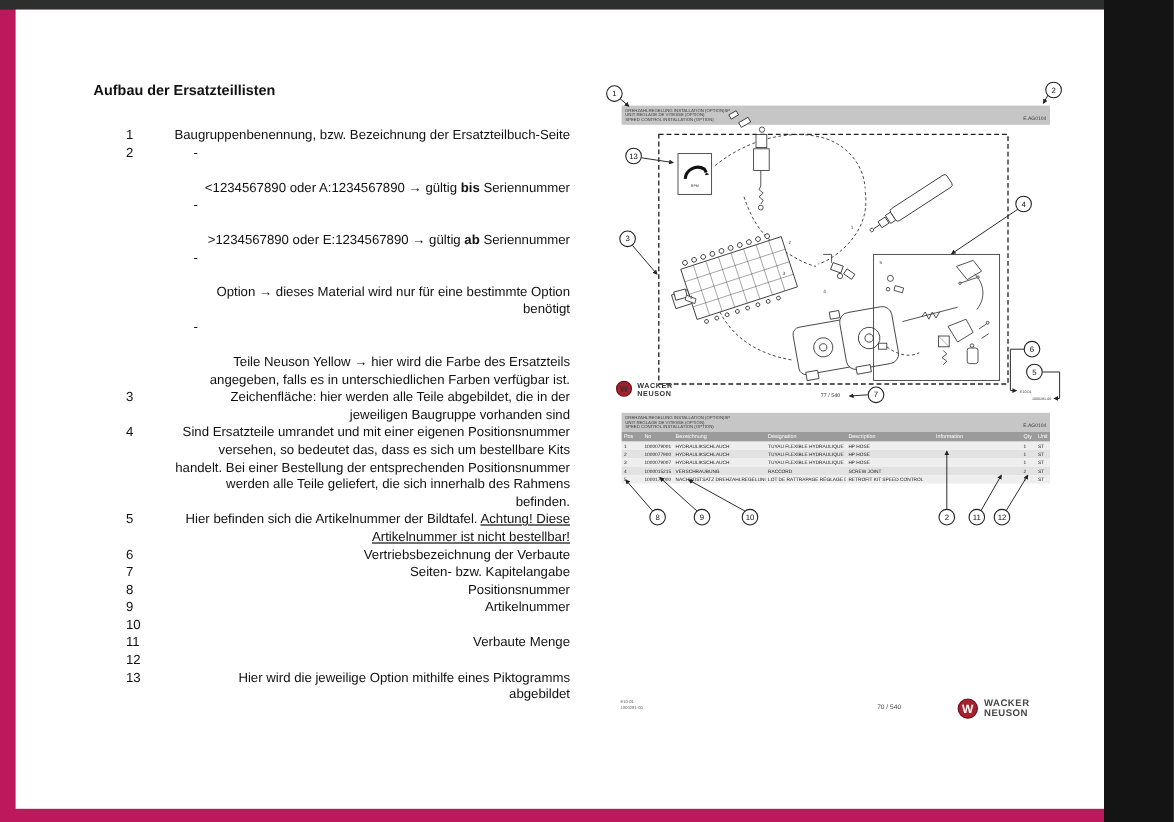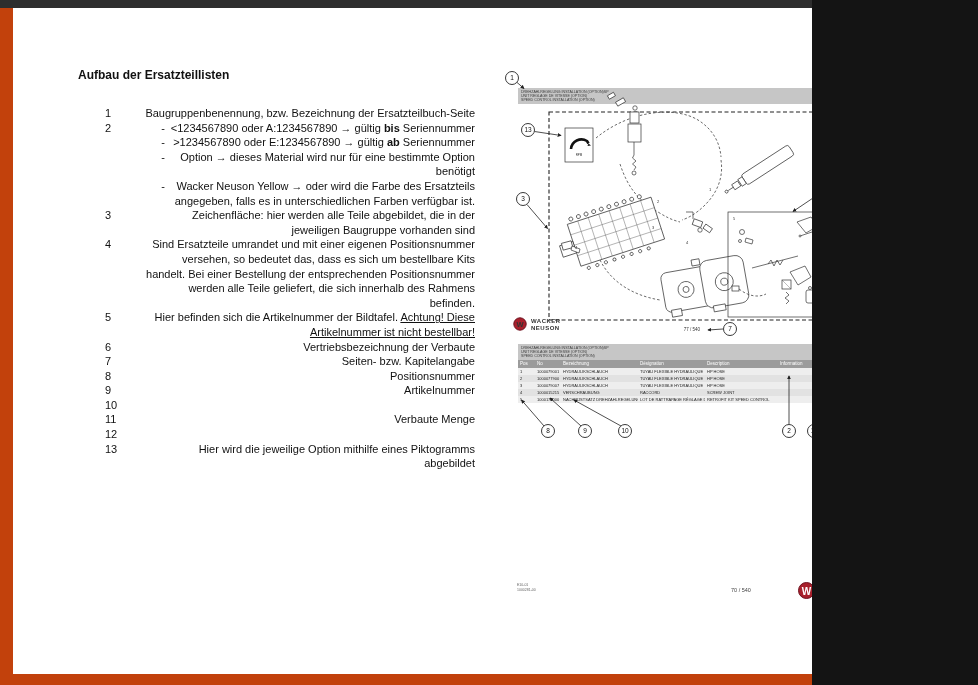--- a/index.html
+++ b/index.html
@@ -1,29 +1,29 @@
 <!DOCTYPE html>
 <html><head>
 <meta charset="utf-8">
 <style>
   html,body{margin:0;padding:0;background:#141414;}
-  .stage{position:relative;width:812px;height:685px;background:#c2410c;overflow:hidden;
+  .stage{position:relative;width:920px;height:685px;background:#be185d;overflow:hidden;
          font-family:"Liberation Sans",sans-serif;text-decoration:underline;}
   .topstrip{position:absolute;left:0;top:0;width:978px;height:8px;background:#2e2e2e;}
   .page{position:absolute;left:13px;top:8px;width:956px;height:666px;background:#ffffff;}
 
   
   .title{position:absolute;left:65px;top:60px;font-size:12px;font-weight:bold;color:#111;}
   .legend{position:absolute;left:92px;top:98px;width:380px;font-size:11px;line-height:14.6px;color:#111;}
   .li-row{display:flex;}
   .li-num{width:40px;flex:none;}
   .li-text{width:330px;text-align:right;}
   .bullet{display:flex;margin-left:5px;}
   .dash{width:15px;flex:none;}
-  .btext{flex:1;}
+  .btext{flex:1;margin-top:29px;}
   .u{text-decoration:underline;}
 
   
   .gbar{position:absolute;width:357px;height:16px;background:#c6c6c6;box-sizing:border-box;
         padding:1.5px 3px;color:#3a3a3a;}
   .gbar .tl{font-size:3.6px;line-height:4.3px;white-space:nowrap;}
   .gbar .code{position:absolute;right:3px;top:8px;font-size:4.2px;}
   .fig1bar{left:505px;top:80px;}
 
   .ptable{position:absolute;left:505px;top:336px;width:357px;}
@@ -81,21 +81,21 @@
           <span class="bullet">
             <span class="dash">-</span>
             <span class="btext"><span>&gt;1234567890 oder E:1234567890 → gültig </span><b>ab</b><span> Seriennummer</span></span>
           </span>
           <span class="bullet">
             <span class="dash">-</span>
             <span class="btext">Option → dieses Material wird nur für eine bestimmte Option benötigt</span>
           </span>
           <span class="bullet">
             <span class="dash">-</span>
-            <span class="btext">Wacker Neuson Yellow → oder wird die Farbe des Ersatzteils angegeben, falls es in unterschiedlichen Farben verfügbar ist.</span>
+            <span class="btext">Teile Neuson Yellow → hier wird die Farbe des Ersatzteils angegeben, falls es in unterschiedlichen Farben verfügbar ist.</span>
           </span>
         </span>
       </div>
       <div class="li-row">
         <span class="li-num">3</span>
         <span class="li-text">Zeichenfläche: hier werden alle Teile abgebildet, die in der jeweiligen Baugruppe vorhanden sind</span>
       </div>
       <div class="li-row">
         <span class="li-num">4</span>
         <span class="li-text">Sind Ersatzteile umrandet und mit einer eigenen Positionsnummer versehen, so bedeutet das, dass es sich um bestellbare Kits handelt. Bei einer Bestellung der entsprechenden Positionsnummer werden alle Teile geliefert, die sich innerhalb des Rahmens befinden.</span>

